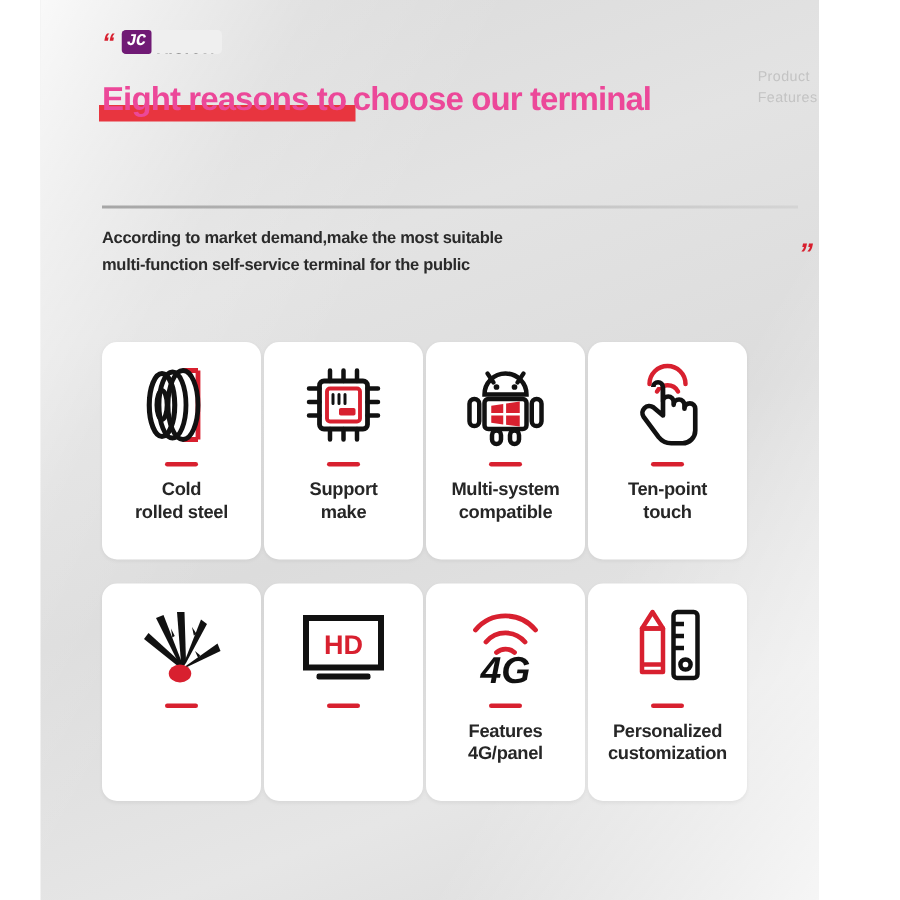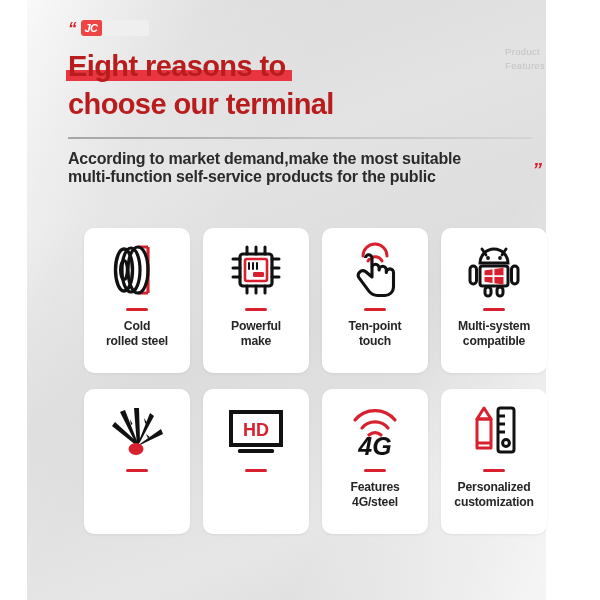--- a/index.html
+++ b/index.html
@@ -26,23 +26,23 @@
   .logo-row { position:absolute; left:0; top:19px; display:flex; align-items:center; height:18px; }
   .quote-mark {
     color:#d8202f; font-size:17px; font-weight:700; font-style:italic;
     letter-spacing:-1px; line-height:1; margin-right:5px;
   }
   .logo-badge {
     display:flex; align-items:center; height:16px;
     background:#efefef; border-radius:3px; padding:0 5px 0 0; overflow:hidden;
   }
   .logo-jc {
-    background:#ef4444; color:#ffffff; font-weight:700; font-size:11px;
+    background:#701a75; color:#ffffff; font-weight:700; font-size:11px;
     font-style:italic; letter-spacing:-0.5px;
-    padding:1px 4px; line-height:14px; border-radius:2px;
+    padding:1px 4px; line-height:14px; border-radius:2px;font-family:Liberation Mono, monospace;
   }
   .logo-vision {
     color:#3a3a3a; font-weight:700; font-size:11px; letter-spacing:0.2px;
     margin-left:4px; line-height:14px;margin-top:24px;
   }
 
   
   .product-features {
     position:absolute; right:-12px; top:45px; 
     color:#c3c3c3; font-size:9.5px; line-height:14px; letter-spacing:0.3px;
@@ -51,48 +51,48 @@
   
   .headline { position:absolute; left:0; top:48px; }
   .h-line { position:relative; display:inline-block; }
   .h-line-1 { margin-bottom:2px; }
   .h-mark {
     position:absolute; left:-2px; bottom:3px; width:calc(100% + 8px); height:11px;
     background:#e8353f; z-index:0;
   }
   .h-text {
     position:relative; z-index:1;
-    font-size:29px; font-weight:700; color:#b91c1c;
+    font-size:22px; font-weight:700; color:#ec4899;
     letter-spacing:-0.6px; line-height:36px; white-space:nowrap;
   }
 
   
   .divider {
     position:absolute; left:0; top:137px; width:464px; height:2px;
     background:linear-gradient(90deg,#9a9a9a 0%, #b5b5b5 45%, #d2d2d2 100%);
     opacity:.85;
   }
 
   
   .subtitle {
     position:absolute; left:0; top:150px; width:420px;
-    font-size:16px; font-weight:600; color:#2a2a2a;
+    font-size:11px; font-weight:600; color:#2a2a2a;
     line-height:18px; letter-spacing:-0.2px;
   }
   .sub-quote {
     position:absolute; right:-8px; top:160px;
     color:#d8202f; font-size:19px; font-weight:700; font-style:italic;
     letter-spacing:-1px; line-height:1;
   }
 
   
   .grid {
-    position:absolute; left:16px; top:228px; width:464px;
+    position:absolute; left:0; top:228px; width:464px;
     display:grid; grid-template-columns:repeat(4, 106px);
-    gap:16px 13px;
+    gap:16px 2px;
   }
   .card {
     width:106px; height:145px; background:#ffffff; border-radius:10px;
     display:flex; flex-direction:column; align-items:center;
     box-shadow:0 1px 3px rgba(0,0,0,0.06);
   }
   .card-icon {
     height:72px; display:flex; align-items:center; justify-content:center;
     margin-top:6px;
   }
@@ -131,21 +131,21 @@
       </div>
       <div class="h-line">
         <span class="h-text">choose our terminal</span>
       </div>
     </div>
 
     <div class="divider"></div>
 
     <div class="subtitle">
       <div>According to market demand,make the most suitable</div>
-      <div>multi-function self-service products for the public</div>
+      <div>multi-function self-service terminal for the public</div>
     </div>
     <div class="sub-quote">”</div>
 
     <div class="grid">
 
       <div class="card">
         <div class="card-icon">
           <svg width="58" height="54" viewBox="0 0 58 54">
             <path d="M30 4 H40 M30 50 H40" stroke="#d8202f" stroke-width="3.2" fill="none"></path>
             <path d="M40 4 V50" stroke="#d8202f" stroke-width="3.2" fill="none"></path>
@@ -174,37 +174,22 @@
             <rect x="12" y="11" width="32" height="32" rx="3" fill="none" stroke="#111" stroke-width="3.2"></rect>
             <rect x="17" y="16" width="22" height="22" rx="2" fill="none" stroke="#d8202f" stroke-width="2.6"></rect>
             <g stroke="#111" stroke-width="2" stroke-linecap="round">
               <path d="M21 20 V26 M25 20 V26 M29 20 V26"></path>
             </g>
             <rect x="25" y="29" width="11" height="5" rx="1.2" fill="#d8202f"></rect>
           </svg>
         </div>
         <div class="card-dash"></div>
         <div class="card-label">
-          <span>Powerful</span><br>
+          <span>Support</span><br>
           <span>make</span>
-        </div>
-      </div>
-
-      <div class="card">
-        <div class="card-icon">
-          <svg width="54" height="56" viewBox="0 0 54 56">
-            <path d="M15 14 A12 12 0 0 1 39 14" fill="none" stroke="#d8202f" stroke-width="3" stroke-linecap="round"></path>
-            <path d="M20 19 A8 8 0 0 1 34 19" fill="none" stroke="#d8202f" stroke-width="3" stroke-linecap="round"></path>
-            <path d="M24 16 v19 l-6.5 -5.5 a4.6 4.6 0 0 0 -6.4 6.4 l10 13.5 a11 11 0 0 0 8.4 4.1 h7.5 a8.5 8.5 0 0 0 8.5 -8.5 V30.5 a3.6 3.6 0 0 0 -7.2 0 v-2.6 a3.6 3.6 0 0 0 -7.2 0 v-2 a3.6 3.6 0 0 0 -7.2 0 V16 a3.2 3.2 0 0 0 -6.4 0" fill="#fff" stroke="#111" stroke-width="3.1" stroke-linejoin="round"></path>
-          </svg>
-        </div>
-        <div class="card-dash"></div>
-        <div class="card-label">
-          <span>Ten-point</span><br>
-          <span>touch</span>
         </div>
       </div>
 
       <div class="card">
         <div class="card-icon">
           <svg width="56" height="56" viewBox="0 0 56 56">
             <path d="M16 7 L20 13 M40 7 L36 13" stroke="#111" stroke-width="2.8" stroke-linecap="round"></path>
             <path d="M14 21 A14 14 0 0 1 42 21 Z" fill="none" stroke="#111" stroke-width="3"></path>
             <circle cx="22" cy="16" r="1.9" fill="#111"></circle>
             <circle cx="34" cy="16" r="1.9" fill="#111"></circle>
@@ -223,20 +208,35 @@
         </div>
         <div class="card-dash"></div>
         <div class="card-label">
           <span>Multi-system</span><br>
           <span>compatible</span>
         </div>
       </div>
 
       <div class="card">
         <div class="card-icon">
+          <svg width="54" height="56" viewBox="0 0 54 56">
+            <path d="M15 14 A12 12 0 0 1 39 14" fill="none" stroke="#d8202f" stroke-width="3" stroke-linecap="round"></path>
+            <path d="M20 19 A8 8 0 0 1 34 19" fill="none" stroke="#d8202f" stroke-width="3" stroke-linecap="round"></path>
+            <path d="M24 16 v19 l-6.5 -5.5 a4.6 4.6 0 0 0 -6.4 6.4 l10 13.5 a11 11 0 0 0 8.4 4.1 h7.5 a8.5 8.5 0 0 0 8.5 -8.5 V30.5 a3.6 3.6 0 0 0 -7.2 0 v-2.6 a3.6 3.6 0 0 0 -7.2 0 v-2 a3.6 3.6 0 0 0 -7.2 0 V16 a3.2 3.2 0 0 0 -6.4 0" fill="#fff" stroke="#111" stroke-width="3.1" stroke-linejoin="round"></path>
+          </svg>
+        </div>
+        <div class="card-dash"></div>
+        <div class="card-label">
+          <span>Ten-point</span><br>
+          <span>touch</span>
+        </div>
+      </div>
+
+      <div class="card">
+        <div class="card-icon">
           <svg width="62" height="54" viewBox="0 0 62 54">
             <g fill="#111">
               <path d="M31 42 L6 22 L9 18 L31 38 Z"></path>
               <path d="M31 42 L14 8 L19 6 L31 37 Z"></path>
               <path d="M31 42 L28 4 L33 4 L34 37 Z"></path>
               <path d="M31 42 L44 9 L48 12 L34 38 Z"></path>
               <path d="M31 42 L55 25 L57 30 L34 41 Z"></path>
               <path d="M24 15 l2.5 5 l-1.6 1 Z"></path>
               <path d="M38 14 l3 4.5 l-1.8 1.2 Z"></path>
               <path d="M40 30 l3.4 2.8 l-1.2 2 Z"></path>
@@ -265,21 +265,21 @@
               <path d="M9 16 A26 26 0 0 1 49 16"></path>
               <path d="M16 24 A17 17 0 0 1 42 24"></path>
               <path d="M23 31 A9 9 0 0 1 35 31"></path>
             </g>
             <text x="29" y="51" text-anchor="middle" font-family="Liberation Sans, sans-serif" font-size="25" font-weight="700" font-style="italic" fill="#111">4G</text>
           </svg>
         </div>
         <div class="card-dash"></div>
         <div class="card-label">
           <span>Features</span><br>
-          <span>4G/steel</span>
+          <span>4G/panel</span>
         </div>
       </div>
 
       <div class="card">
         <div class="card-icon">
           <svg width="56" height="54" viewBox="0 0 56 54">
             <g stroke="#d8202f" stroke-width="3" fill="none" stroke-linejoin="round">
               <path d="M18 4 L25 15 H11 Z"></path>
               <path d="M11 15 H25 V44 H11 Z"></path>
               <path d="M11 39 H25"></path>

